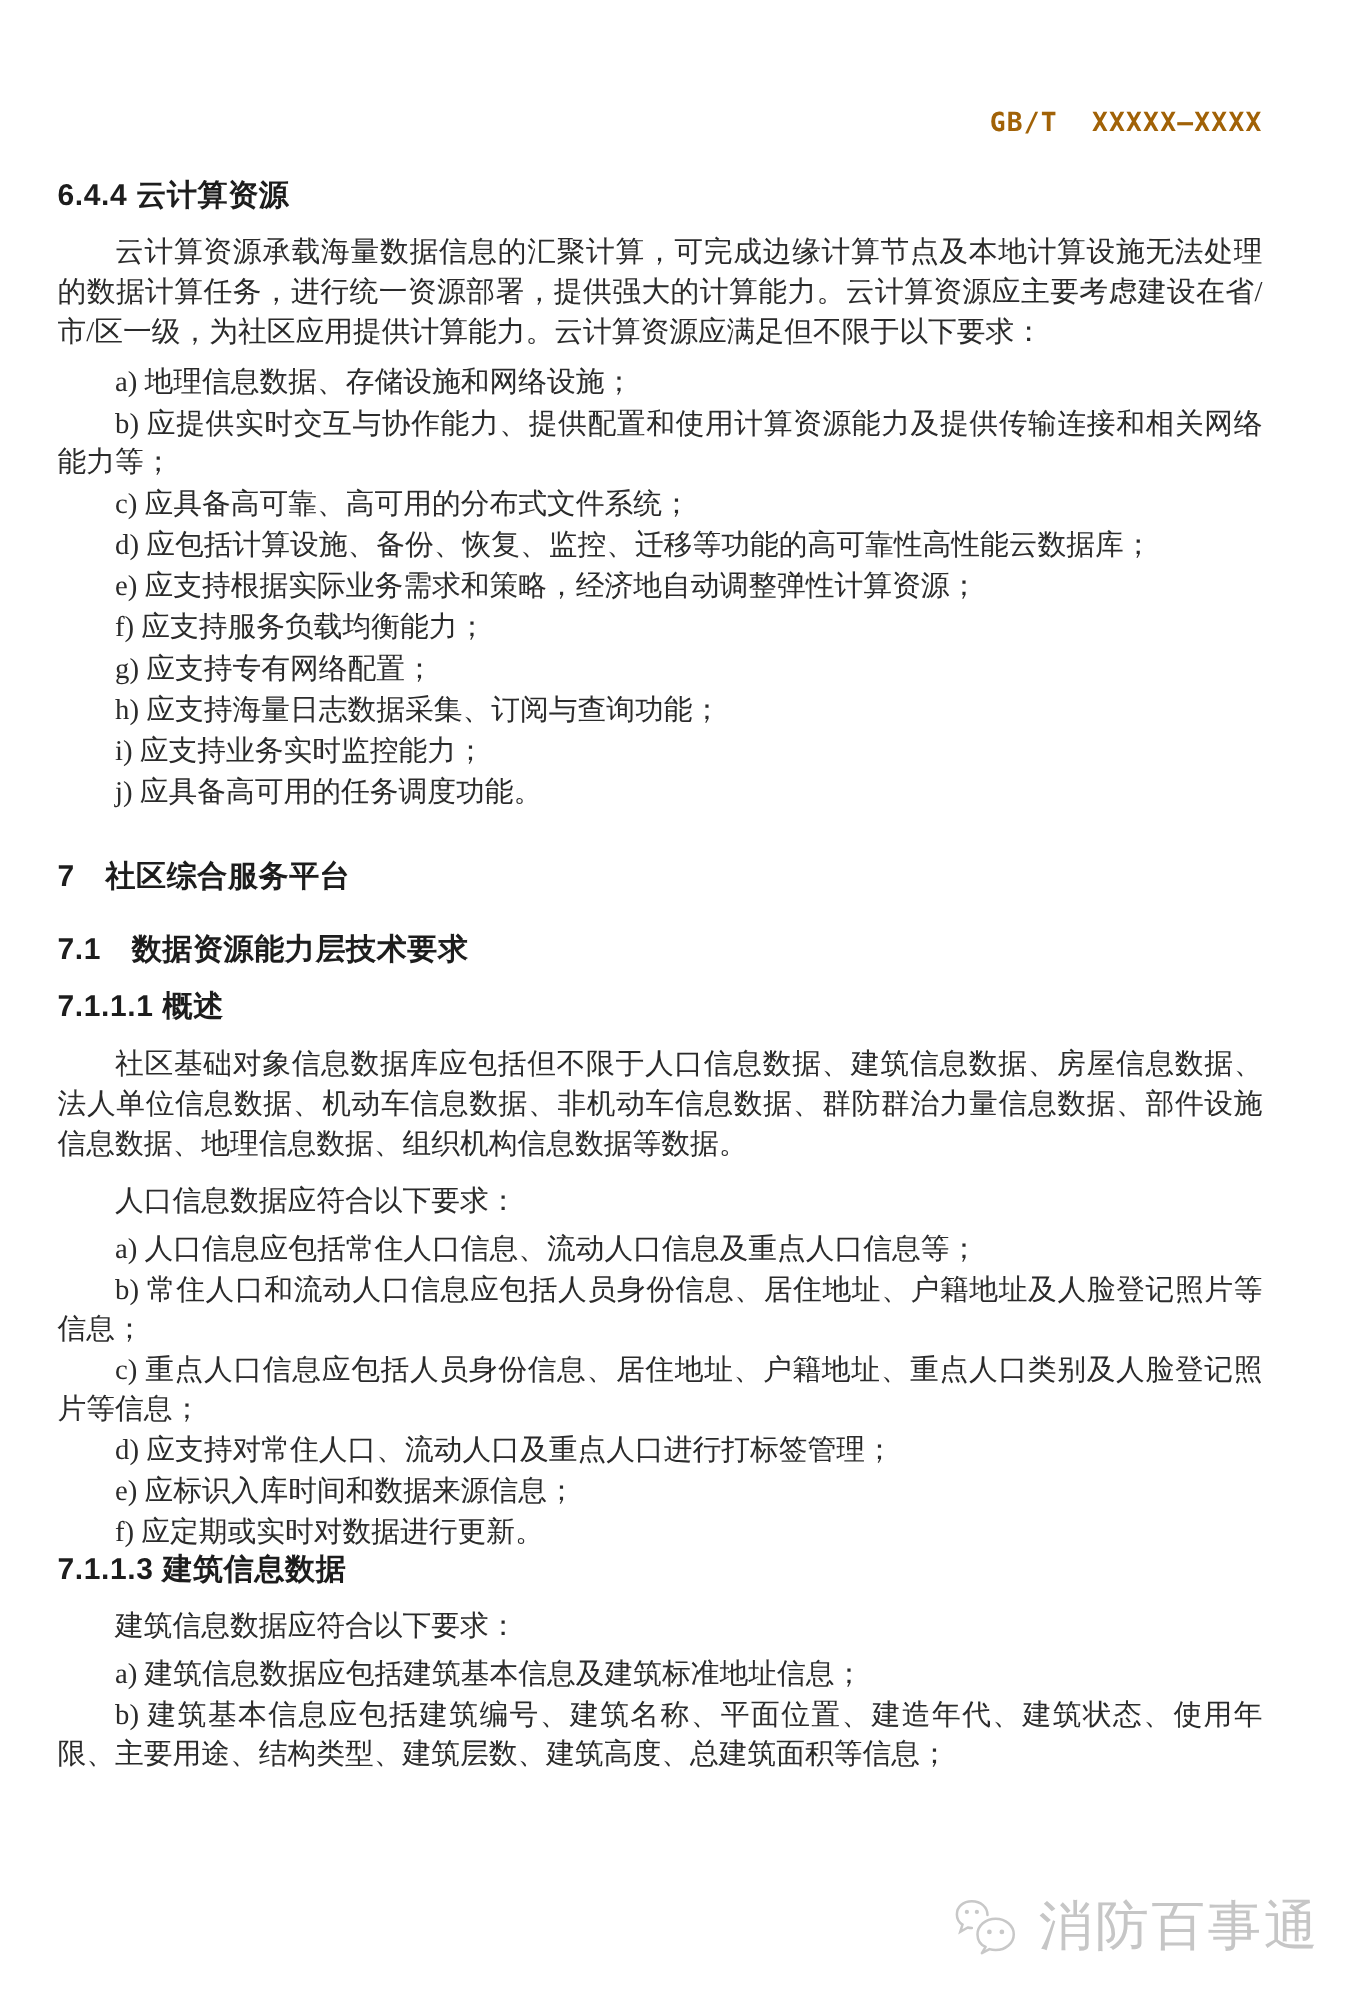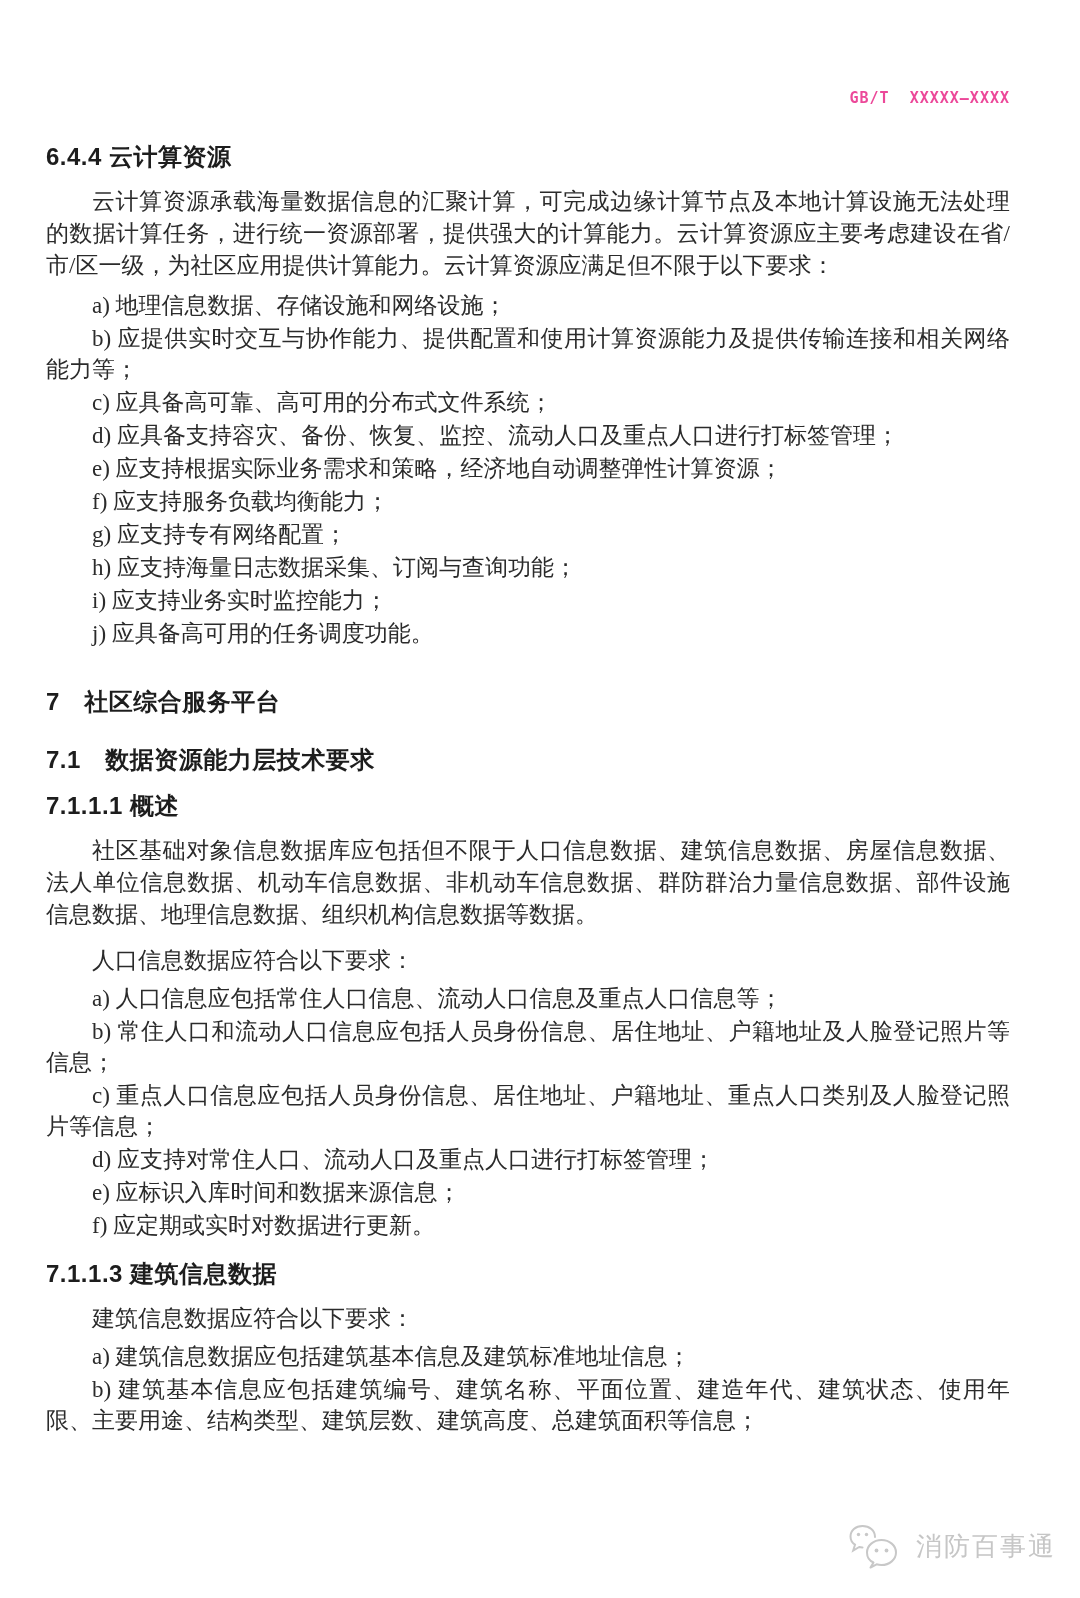--- a/index.html
+++ b/index.html
@@ -13,43 +13,43 @@
     font-size: 23px;
     overflow: hidden;
     position: relative;
   }
   .page {
     padding: 86px 70px 0 46px;
   }
   .doc-header {
     text-align: right;
     font-family: "DejaVu Sans Mono", "Liberation Mono", monospace;
-    font-size: 15px;
+    font-size: 21px;
     font-weight: 600;
     line-height: 24px;
-    color: #ec4899;
+    color: #a16207;
     white-space: pre;
     letter-spacing: 1px;
   }
   .h-sec {
     font-family: Liberation Sans, sans-serif;
     font-weight: 700;
     font-size: 24px;
     line-height: 30px;
     color: #1d1d1d;
     margin: 0;
     letter-spacing: 0.5px;
   }
   .mt-h644  { margin-top: 32px; }
   .mt-h7    { margin-top: 38px; }
   .mt-h71   { margin-top: 28px; }
   .mt-h711  { margin-top: 18px; }
   .mt-h7111 { margin-top: 16px; }
   .mt-h7112 { margin-top: 18px; }
-  .mt-h7113 { margin-top: 18px; }
+  .mt-h7113 { }
   p.body {
     margin: 14px 0 0 0;
     text-indent: 2em;
     text-align: justify;
     line-height: 32px;
     color: #2b2b2b;
   }
   p.body.first { }
   .req-list { margin-top: 6px; }
   .req-list.big { margin-top: 8px; }
@@ -64,40 +64,40 @@
     position: absolute;
     right: 24px;
     bottom: 28px;
     display: flex;
     align-items: center;
     gap: 6px;
     color: #c6c6c6;
   }
   .watermark .wm-text {
     font-family: "Liberation Sans", "DejaVu Sans", sans-serif;
-    font-size: 26px;
+    font-size: 43px;
     letter-spacing: 2px;
     color: #c6c6c6;
   }
   .wm-icon { display: block; }
 </style>
 </head>
 <body>
 
 <div class="page">
 
   <div class="doc-header">GB/T  XXXXX—XXXX</div>
 
   <h3 class="h-sec mt-h644">6.4.4 云计算资源</h3>
   <p class="body first">云计算资源承载海量数据信息的汇聚计算，可完成边缘计算节点及本地计算设施无法处理的数据计算任务，进行统一资源部署，提供强大的计算能力。云计算资源应主要考虑建设在省/市/区一级，为社区应用提供计算能力。云计算资源应满足但不限于以下要求：</p>
   <div class="req-list big">
     <p class="li">a) 地理信息数据、存储设施和网络设施；</p>
     <p class="li">b) 应提供实时交互与协作能力、提供配置和使用计算资源能力及提供传输连接和相关网络能力等；</p>
     <p class="li">c) 应具备高可靠、高可用的分布式文件系统；</p>
-    <p class="li">d) 应具备支持容灾、备份、恢复、监控、流动人口及重点人口进行打标签管理；</p>
+    <p class="li">d) 应包括计算设施、备份、恢复、监控、迁移等功能的高可靠性高性能云数据库；</p>
     <p class="li">e) 应支持根据实际业务需求和策略，经济地自动调整弹性计算资源；</p>
     <p class="li">f) 应支持服务负载均衡能力；</p>
     <p class="li">g) 应支持专有网络配置；</p>
     <p class="li">h) 应支持海量日志数据采集、订阅与查询功能；</p>
     <p class="li">i) 应支持业务实时监控能力；</p>
     <p class="li">j) 应具备高可用的任务调度功能。</p>
   </div>
 
   <h2 class="h-sec mt-h7">7　社区综合服务平台</h2>
   <h3 class="h-sec mt-h71">7.1　数据资源能力层技术要求</h3>

